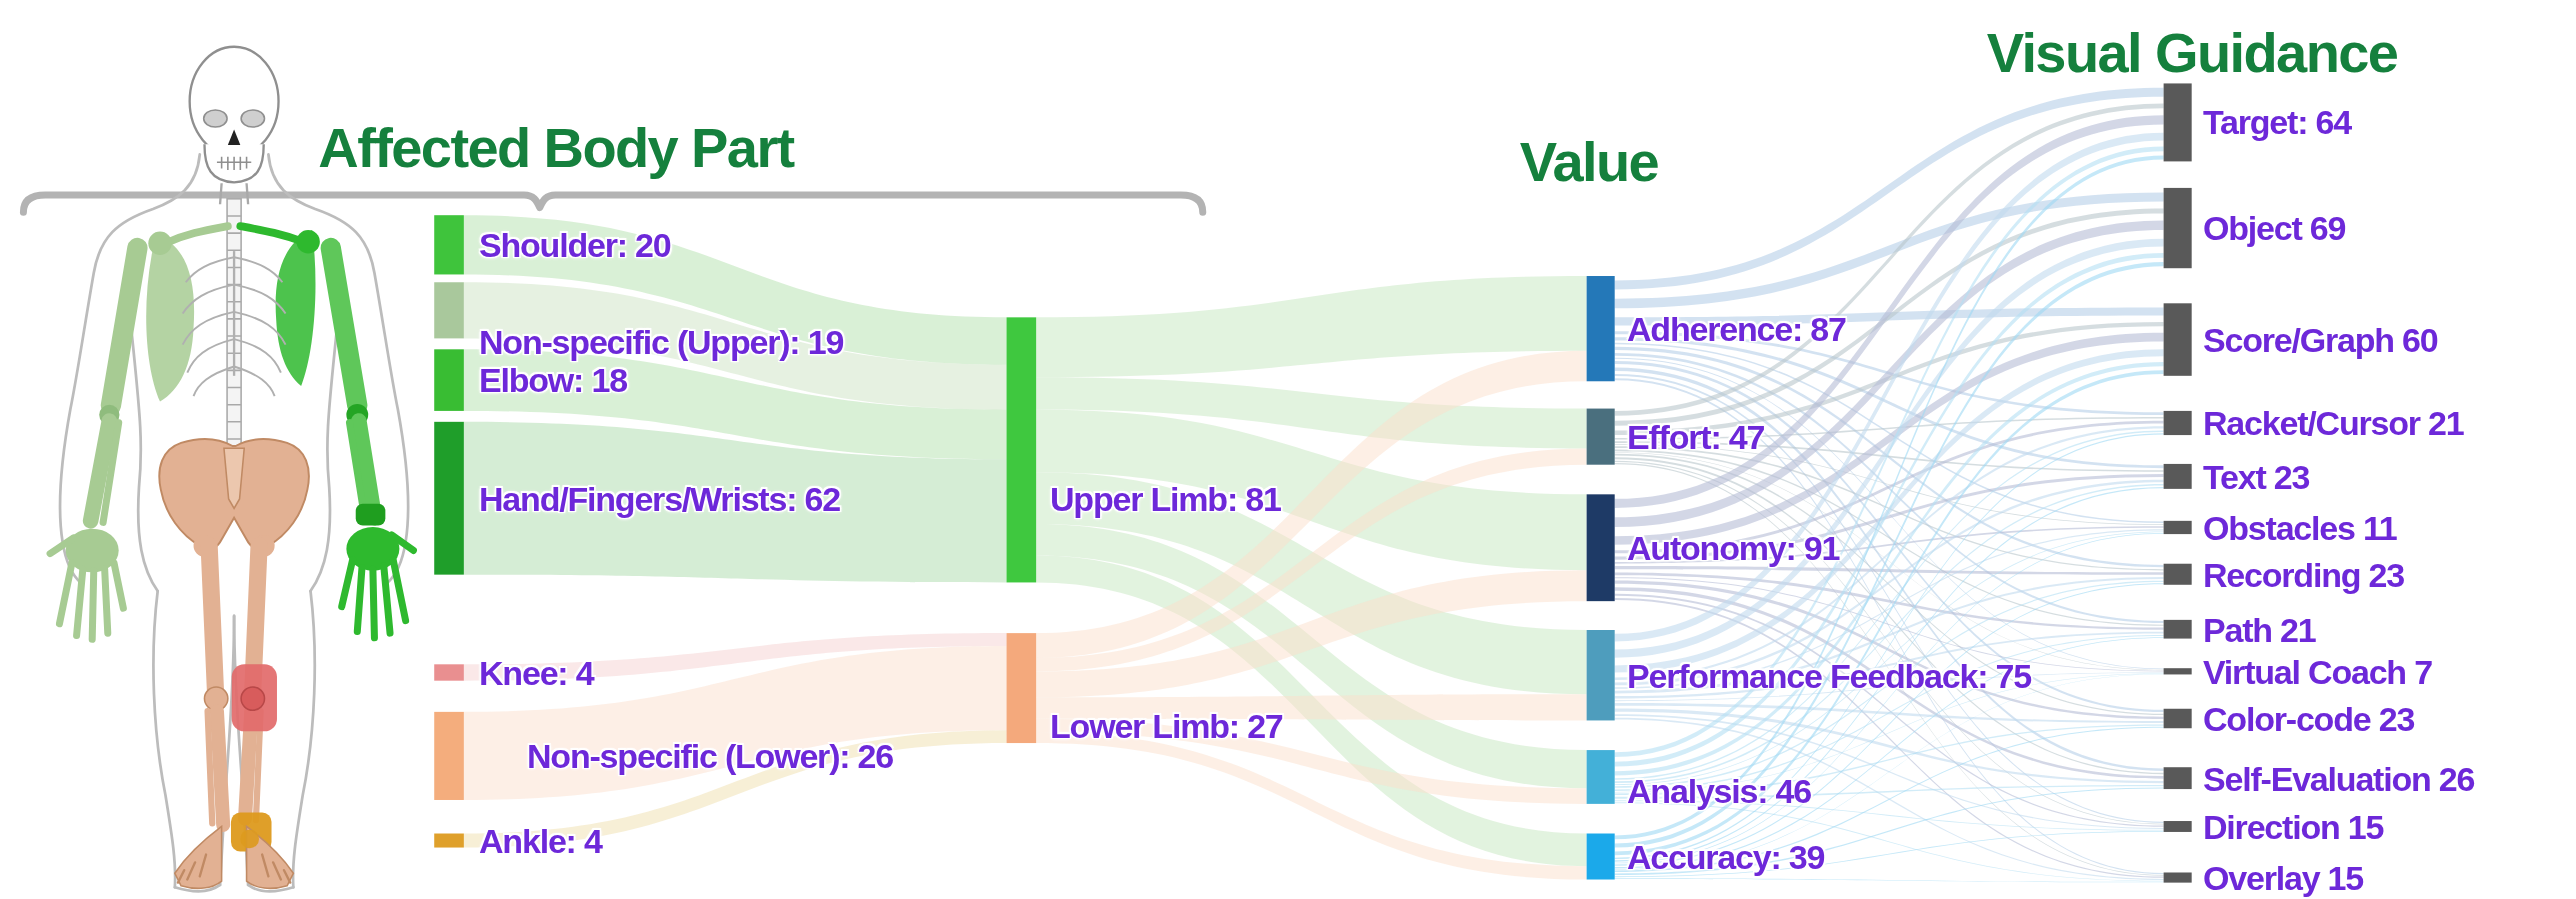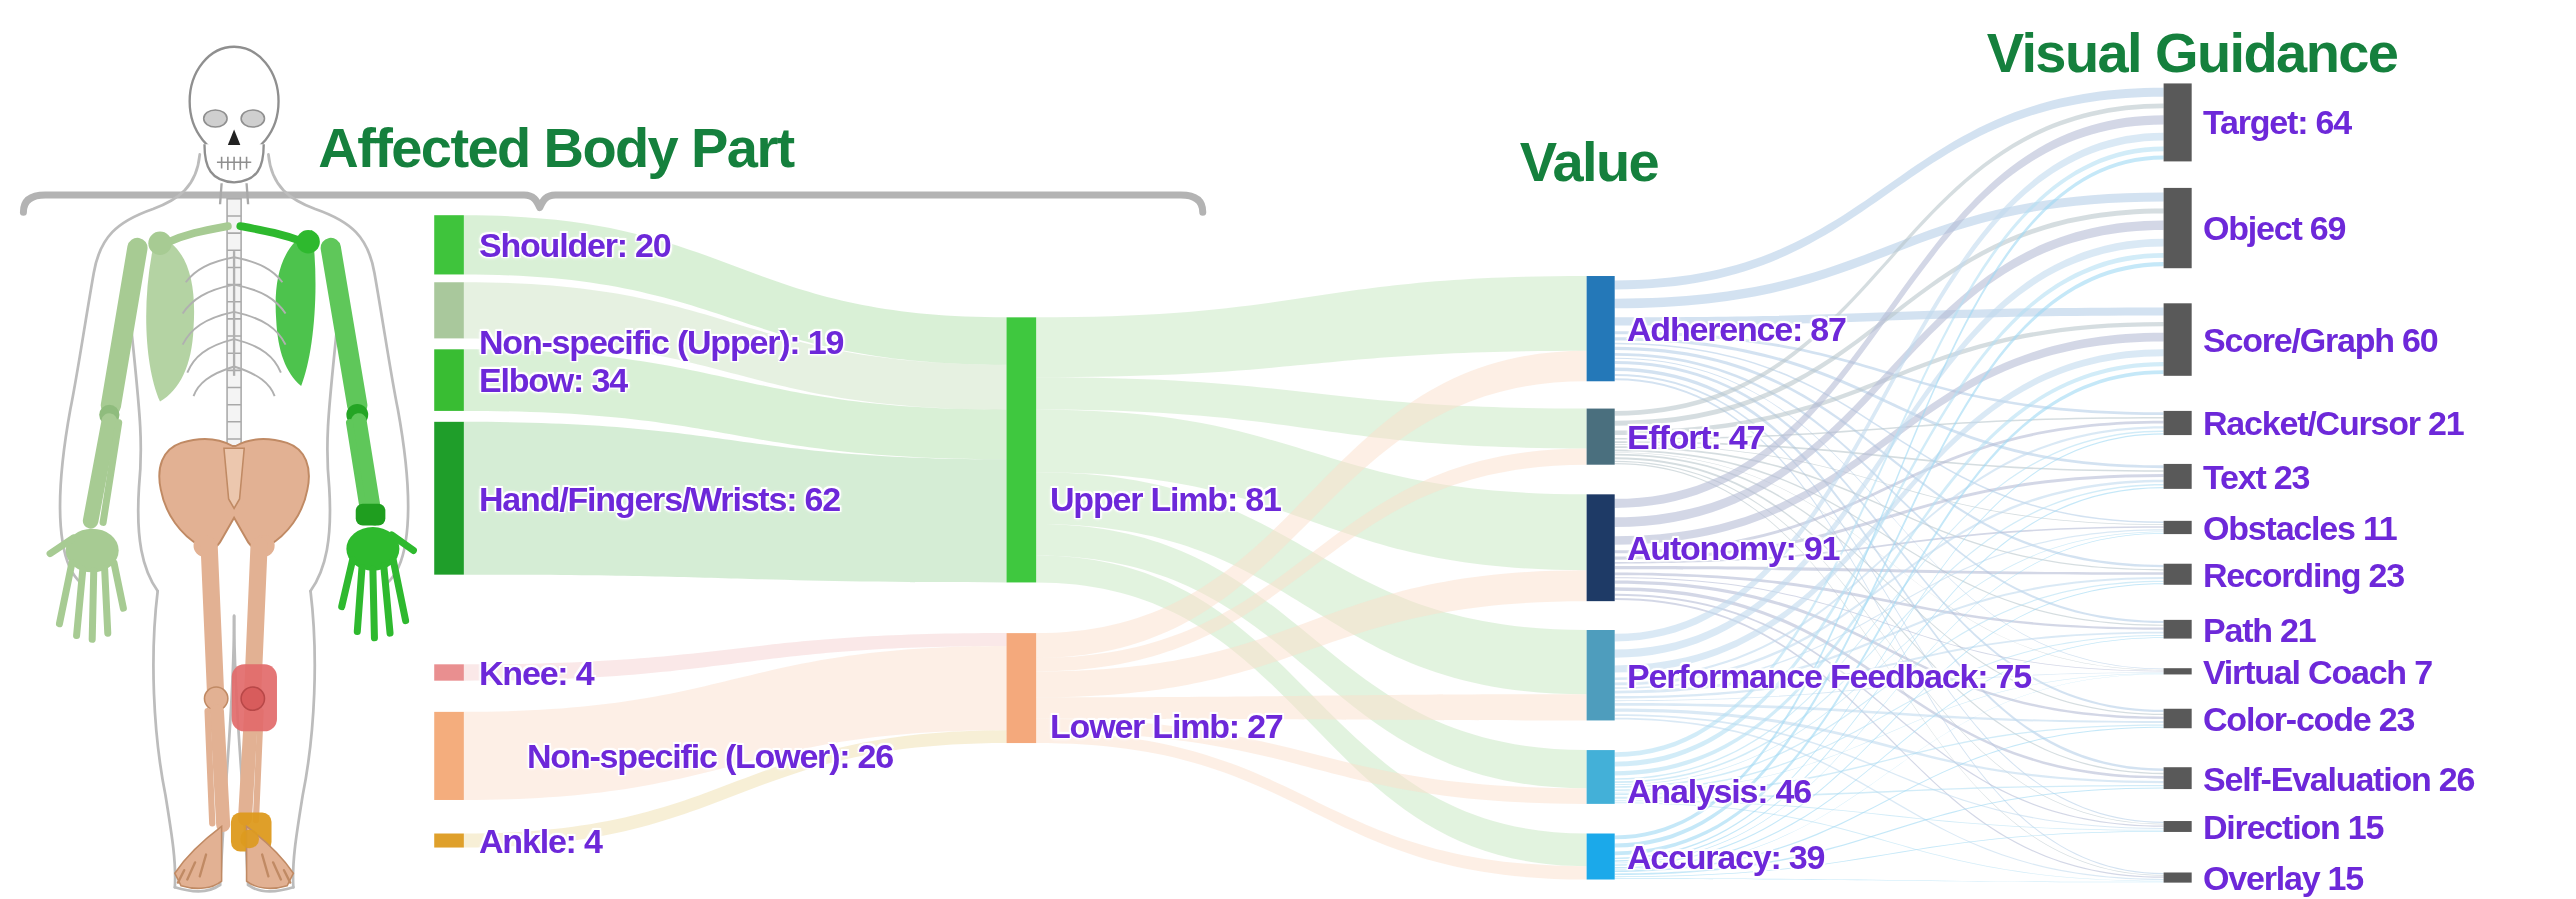--- a/index.html
+++ b/index.html
@@ -230,21 +230,21 @@
 
   <div class="title" style="left:556px;top:109px;">Affected Body Part</div>
   <div class="title" style="left:1589px;top:123px;">
     <div>Value</div>
   </div>
   <div class="title" style="left:2192px;top:14px;">Visual Guidance</div>
 
   <div id="labels">
       <div class="node-label" style="left: 479px; top: 245px;">Shoulder: 20</div>
       <div class="node-label" style="left: 479px; top: 310px; margin-top: 32px;">Non-specific (Upper): 19</div>
-      <div class="node-label" style="left: 479px; top: 380px;">Elbow: 34</div>
+      <div class="node-label" style="left: 479px; top: 380px;">Elbow: 18</div>
       <div class="node-label" style="left: 479px; top: 499px;">Hand/Fingers/Wrists: 62</div>
       <div class="node-label" style="left: 479px; top: 673px;">Knee: 4</div>
       <div class="node-label" style="left: 479px; top: 756px; padding-left: 48px;">Non-specific (Lower): 26</div>
       <div class="node-label" style="left: 479px; top: 841px;">Ankle: 4</div>
       <div class="node-label" style="left: 1050px; top: 499px;">Upper Limb: 81</div>
       <div class="node-label" style="left: 1050px; top: 726px;">Lower Limb: 27</div>
       <div class="node-label" style="left: 1627px; top: 329px;">Adherence: 87</div>
       <div class="node-label" style="left: 1627px; top: 437px;">Effort: 47</div>
       <div class="node-label" style="left: 1627px; top: 548px;">Autonomy: 91</div>
       <div class="node-label" style="left: 1627px; top: 676px;">Performance Feedback: 75</div>

